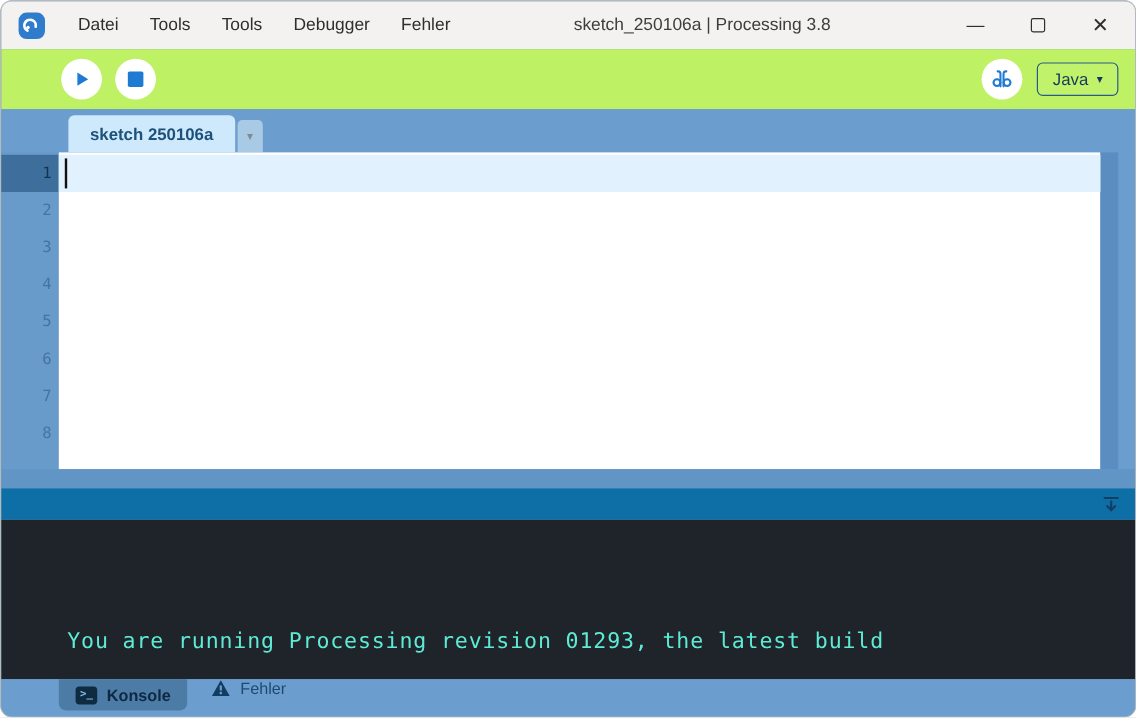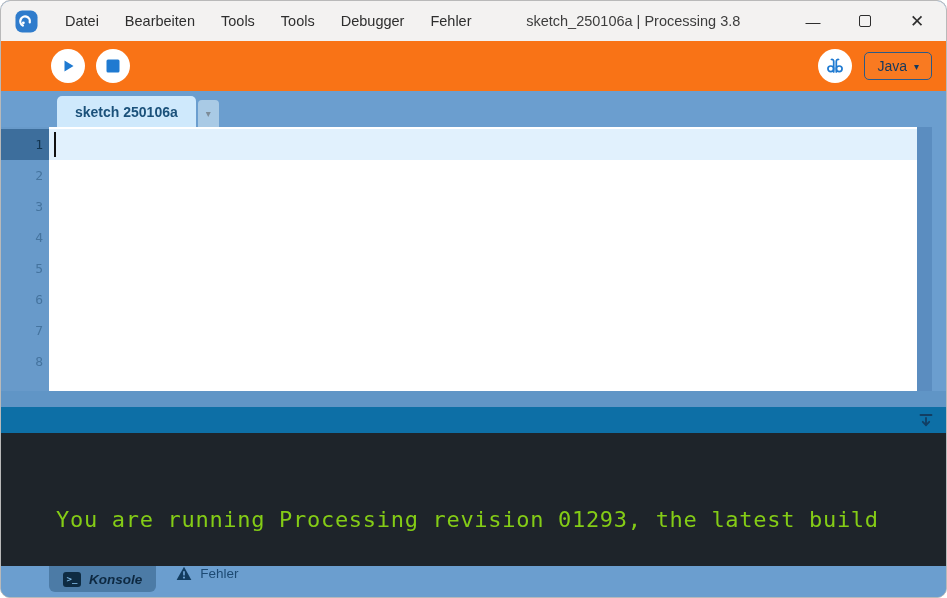--- a/index.html
+++ b/index.html
@@ -24,21 +24,21 @@
   }
   .title { flex:1; text-align:center; font-size:14.5px; color:#3d3d3d; white-space:nowrap; }
   .win-controls { display:flex; align-items:center; gap:30px; margin-left:20px; }
   .win-btn { width:22px; height:22px; display:flex; align-items:center; justify-content:center;
              color:#2e2e2e; font-size:15px; }
   .maxi-box { width:12px; height:12px; border:1.4px solid #2e2e2e; border-radius:2px; }
   .win-btn.close { font-size:17px; }
 
   
   .toolbar {
-    height:50px; flex:0 0 50px; background:#f97316;
+    height:50px; flex:0 0 50px; background:#bef264;
     display:flex; align-items:center; padding:0 14px 0 50px;
   }
   .round-btn {
     width:34px; height:34px; border-radius:50%; background:#ffffff;
     display:flex; align-items:center; justify-content:center; flex:0 0 auto;
   }
   .round-btn + .round-btn { margin-left:11px; }
   .spacer { flex:1; }
   .mode-btn {
     margin-left:12px; height:28px; padding:0 12px;
@@ -76,54 +76,53 @@
   .scroll-track { width:15px; flex:0 0 15px; background:#5b8dc0; }
   .editor-margin { width:14px; flex:0 0 14px; background:#6b9ecf; }
 
   
   .strip { height:16px; flex:0 0 16px; background:#6095c6; }
   .divider { height:26px; flex:0 0 26px; background:#0d6fa6; position:relative; }
   .collapse-icon { position:absolute; right:11px; top:4px; width:18px; height:18px; }
 
   .console {
     height:133px; flex:0 0 133px; background:#1e242a;
-    padding:9px 20px 0 55px;
-    font-family:"DejaVu Sans Mono", monospace; font-size:22px;
-    letter-spacing:0.7px; line-height:31px; color:#84cc16; white-space:pre;
+    padding:24px 20px 0 55px;
+    font-family:"DejaVu Sans Mono", monospace; font-size:18px;
+    letter-spacing:0.7px; line-height:31px; color:#5eead4; white-space:pre;
     overflow:hidden;
   }
 
   
   .footer { height:31px; flex:1; background:#6b9ecf; display:flex; align-items:flex-start; padding-left:48px; }
   .console-tab {
     height:26px; background:#4c7ba6; border-radius:0 0 6px 6px;
     display:flex; align-items:center; gap:8px; padding:0 14px;
   }
   .term-icon {
     width:18px; height:15px; background:#0e2b42; border-radius:3px;
     color:#7db7e2; font-family:"DejaVu Sans Mono", monospace; font-size:9px; font-weight:bold;
     display:flex; align-items:center; justify-content:center; letter-spacing:0;
   }
-  .console-tab-label { font-size:13.5px; font-weight:bold; color:#0d2840;font-style:italic; }
+  .console-tab-label { font-size:13.5px; font-weight:bold; color:#0d2840; }
   .errors-tab { display:flex; gap:8px; margin-left:20px; height:26px; }
   .errors-tab-label { font-size:13.5px; color:#1d4a73; }
 </style>
 </head>
 <body>
 
 <div class="window">
 
   <div class="menubar">
     <svg class="logo" viewBox="0 0 24 24">
       <rect x="0.5" y="0.5" width="23" height="23" rx="7" fill="#2f7ccc"></rect>
       <path d="M8.2 16.2 a5 5 0 1 1 7.2 -3.4" stroke="#ffffff" stroke-width="2.4" fill="none" stroke-linecap="round"></path>
       <circle cx="8.7" cy="13.4" r="1.5" fill="#ffffff"></circle>
     </svg>
     <span class="menu-item">Datei</span>
-    <span class="menu-item">Bearbeiten</span>
     <span class="menu-item">Tools</span>
     <span class="menu-item">Tools</span>
     <span class="menu-item">Debugger</span>
     <span class="menu-item">Fehler</span>
     <div class="title">sketch_250106a | Processing 3.8</div>
     <div class="win-controls">
       <div class="win-btn">—</div>
       <div class="win-btn">
           <div class="maxi-box"></div>
         </div>

